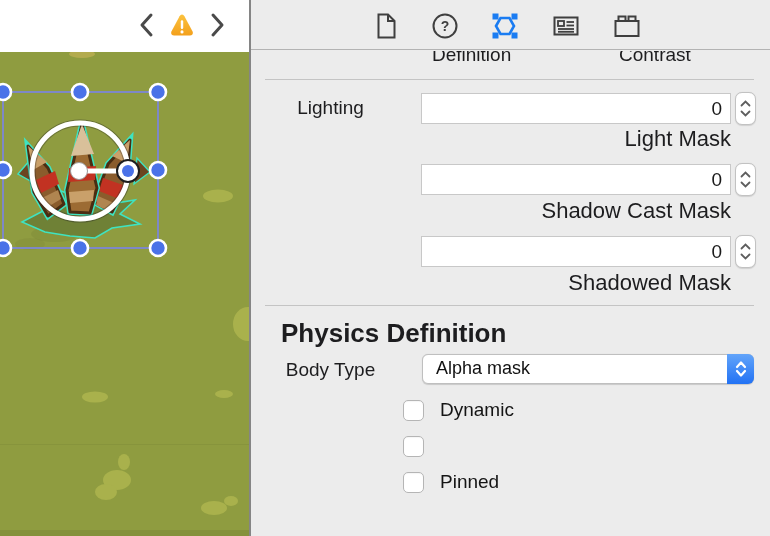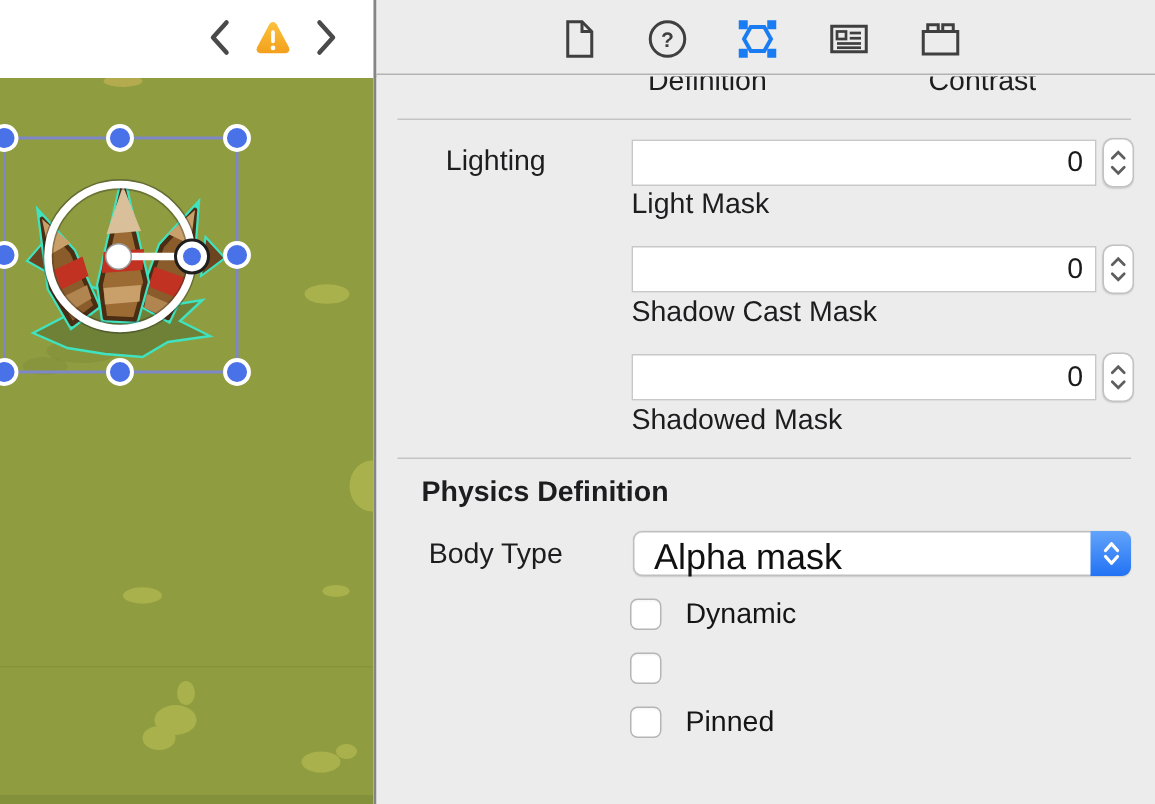--- a/index.html
+++ b/index.html
@@ -30,32 +30,32 @@
 
   .row-label { position:absolute; font-size:19px; color:#1d1d1f; text-align:center; white-space:nowrap; }
 
   .numfield { position:absolute; left:170px; width:310px; height:31px; background:#fff;
               border:1px solid #C8C8C8; border-radius:0; font-size:19px; color:#1a1a1a;
               text-align:right; padding:0 8px 0 4px; font-family:inherit; outline:none; }
   .stepper { position:absolute; left:484px; width:21px; height:33px; background:#fff;
              border:1px solid #C2C2C2; border-radius:7px; display:flex; flex-direction:column;
              align-items:center; justify-content:center; gap:3px; cursor:pointer;
              box-shadow:0 0.5px 1px rgba(0,0,0,0.12); }
-  .caption { position:absolute; left:170px; width:310px; text-align:left; font-size:19px; color:#1d1d1f; }
-
-  .section-title { position:absolute; left:30px; font-size:19px; font-weight:bold; color:#1d1d1f; }
+  .caption { position:absolute; left:170px; width:310px; text-align:right; font-size:22px; color:#1d1d1f; }
+
+  .section-title { position:absolute; left:30px; font-size:26px; font-weight:bold; color:#1d1d1f; }
 
   .popup { position:absolute; left:171px; top:303px; width:332px; height:30px; background:#fff;
            border:1px solid #BFBFBF; border-radius:6px; cursor:pointer;
            box-shadow:0 0.5px 1px rgba(0,0,0,0.15); }
-  .popup-value { position:absolute; left:13px; top:3px; font-size:24px; color:#111; }
+  .popup-value { position:absolute; left:13px; top:3px; font-size:18px; color:#111; }
   .popup-cap { position:absolute; right:-1px; top:-1px; width:27px; height:30px; border-radius:0 6px 6px 0;
                background:linear-gradient(#62a4fa,#2272f4); display:flex; align-items:center; justify-content:center; }
 
-  .check-row { position:absolute; left:169px; height:22px; display:flex; align-items:flex-start; }
+  .check-row { position:absolute; left:152px; height:22px; display:flex; align-items:flex-end; }
   .checkbox { width:21px; height:21px; background:#fff; border:1.5px solid #B5B5B5;
               border-radius:5px; cursor:pointer; flex:none;
               box-shadow:inset 0 1px 1px rgba(0,0,0,0.04); }
   .check-label { margin-left:16px; font-size:19px; color:#151515; white-space:nowrap; }
 </style>
 </head>
 <body>
 
 <div class="app">
 

